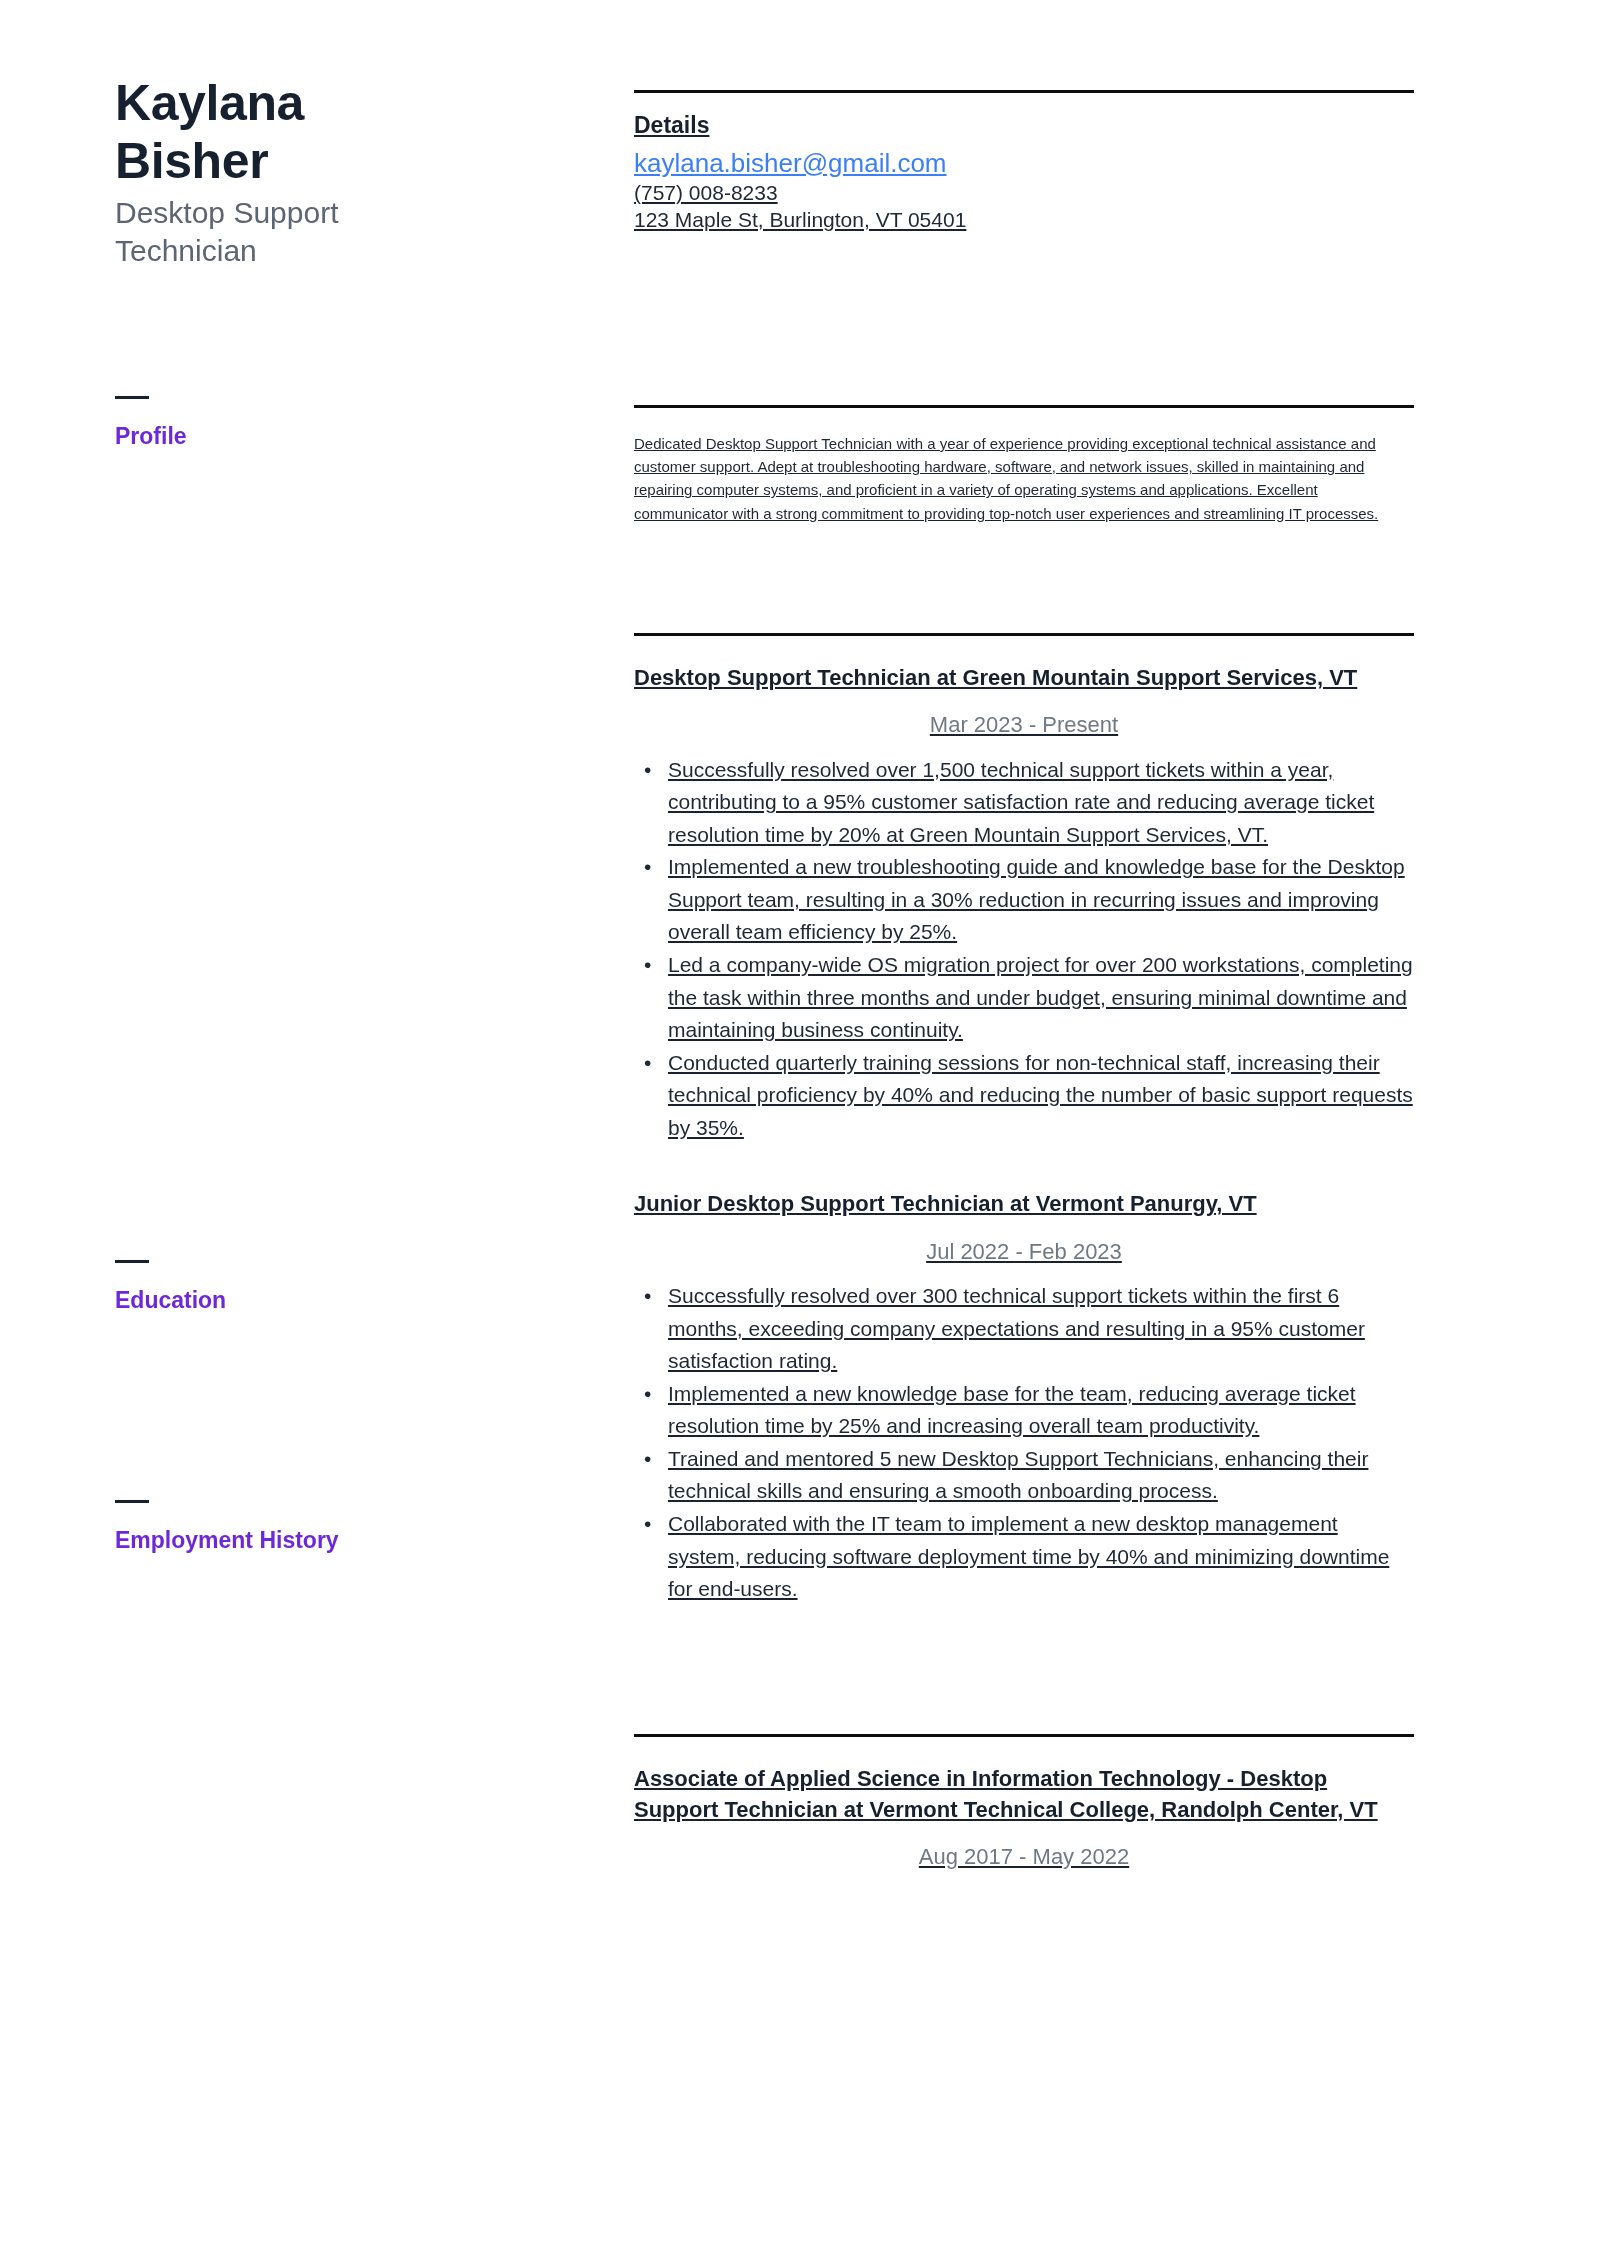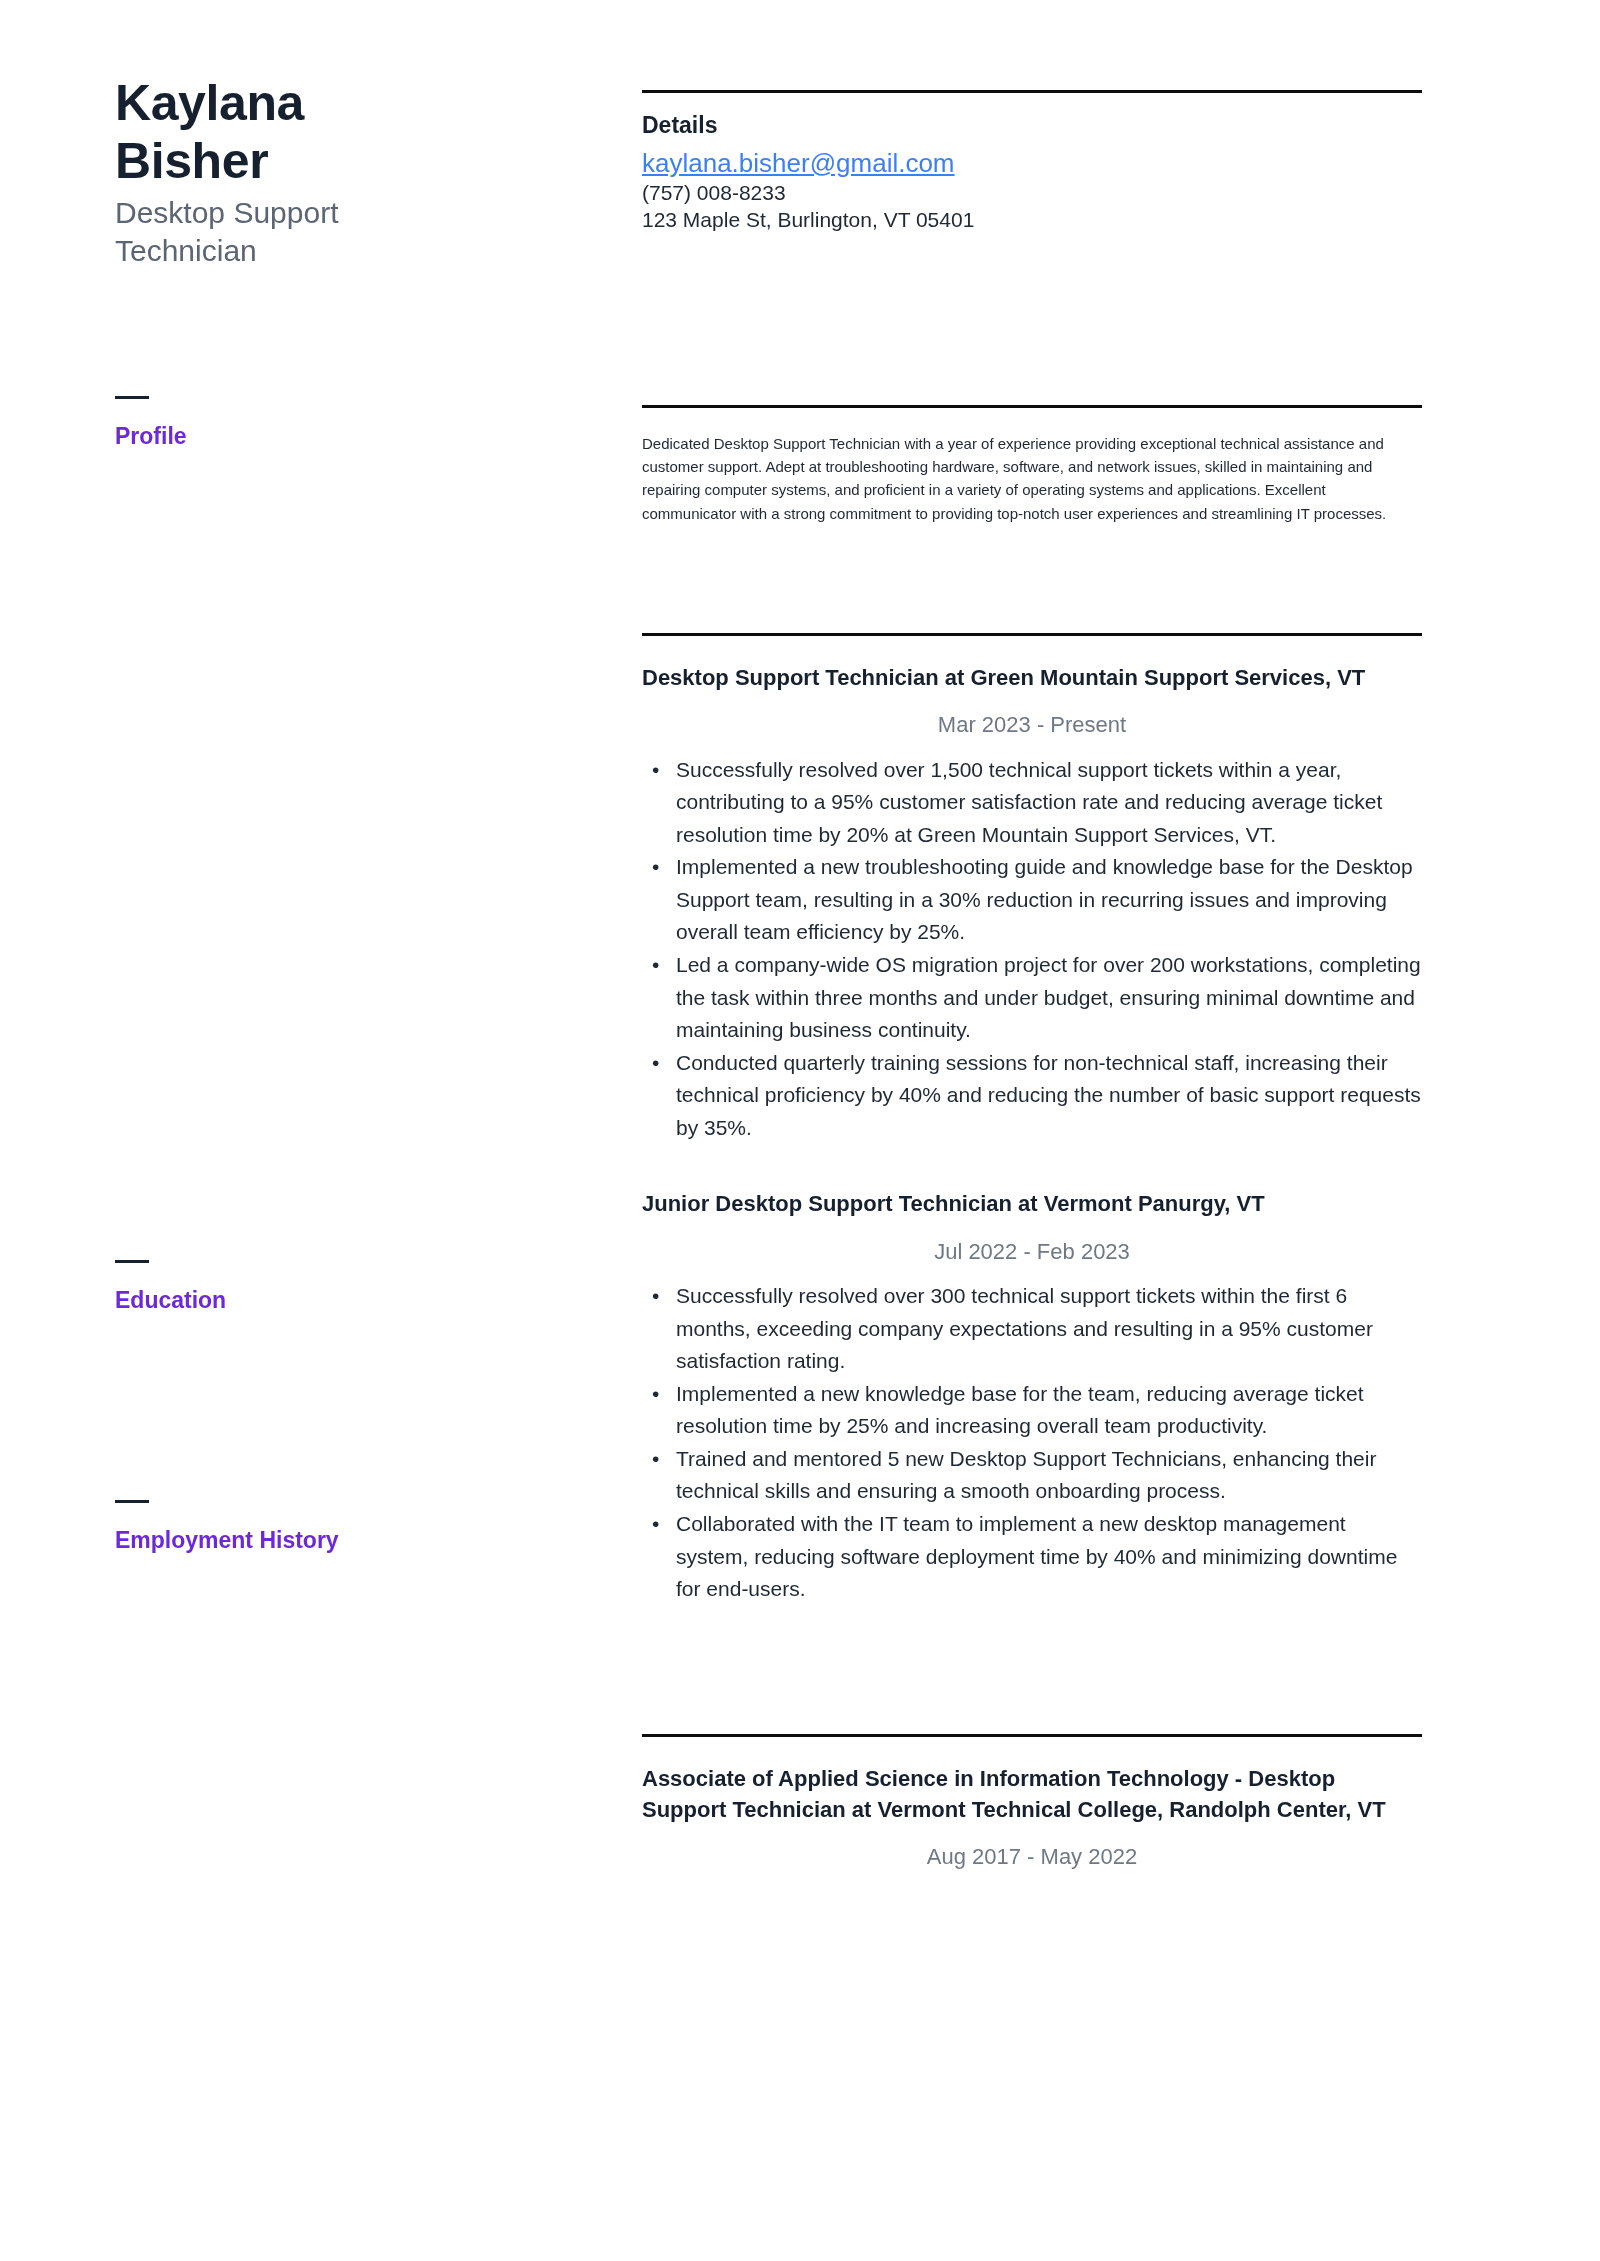--- a/index.html
+++ b/index.html
@@ -16,21 +16,21 @@
     width: 1600px;
     height: 2261px;
     background: #ffffff;
     overflow: hidden;
     box-sizing: border-box;
     padding: 0;
   }
   .resume-grid {
     display: grid;
     grid-template-columns: 515px 885px;
-    column-gap: 12px;
+    column-gap: 4px;
     padding: 74px 0 0 115px;
     box-sizing: border-box;
   }
   
   .left-col {
     padding-right: 40px;
     box-sizing: border-box;
   }
   .name-block {
     margin-bottom: 0;
@@ -69,20 +69,21 @@
     line-height: 1.2;
   }
   .sec-profile  { margin-top: 125px; }
   .sec-employment { margin-top: 185px; }
   .sec-education { margin-top: 810px; }
 
   
   .right-col {
     box-sizing: border-box;
     padding-right: 105px;
+    text-decoration: underline;
   }
   .block-rule {
     height: 3px;
     background: #0d0d0d;
     width: 100%;
   }
   .details-block { margin-top: 16px; }
   .block-heading {
     font-size: 23px;
     font-weight: bold;

